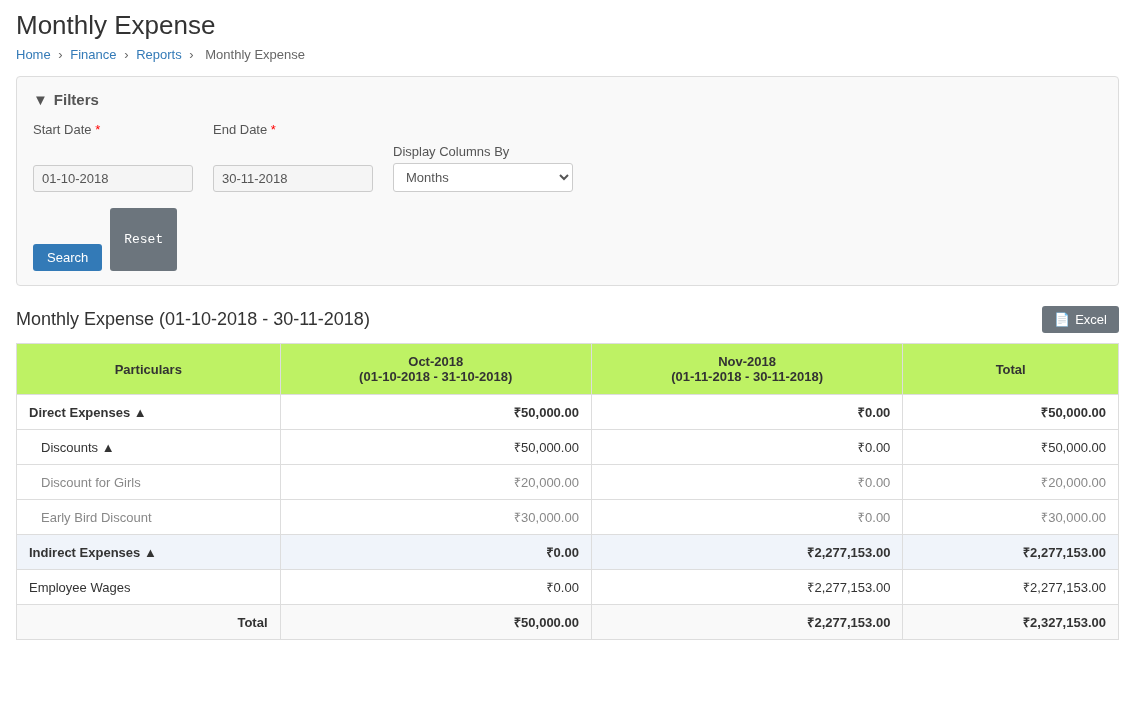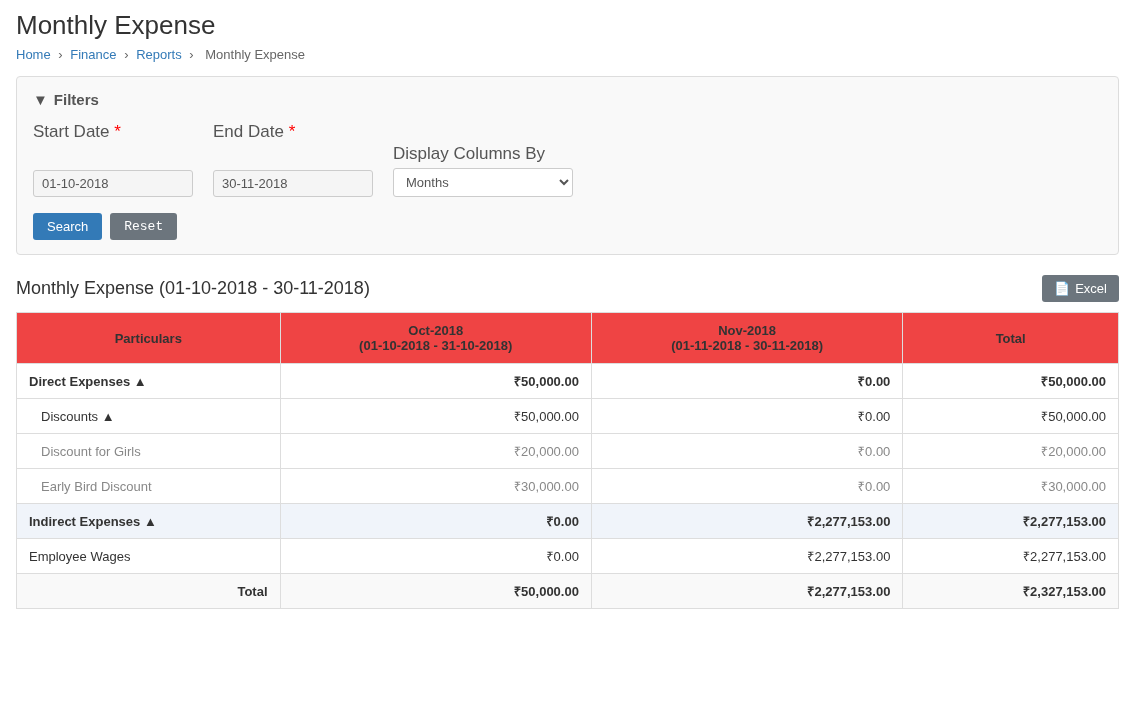--- a/index.html
+++ b/index.html
@@ -10,38 +10,38 @@
     .breadcrumb { font-size: 13px; color: #666; margin-bottom: 14px; }
     .breadcrumb a { color: #337ab7; text-decoration: none; }
     .breadcrumb span { color: #666; margin: 0 4px; }
 
     .filters-panel { border: 1px solid #ddd; border-radius: 4px; background: #f9f9f9; padding: 14px 16px; margin-bottom: 20px; }
     .filters-header { font-size: 15px; font-weight: bold; color: #555; margin-bottom: 14px; display: flex; align-items: center; gap: 6px; }
     .filter-icon { color: #555; }
 
     .filter-row { display: flex; gap: 20px; align-items: flex-end; flex-wrap: wrap; }
     .filter-group { display: flex; flex-direction: column; gap: 4px; }
-    .filter-label { font-size: 17px; color: #555; }
+    .filter-label { font-size: 13px; color: #555; }
     .required-star { color: red; }
 
     .filter-input { border: 1px solid #ccc; border-radius: 3px; padding: 5px 8px; font-size: 13px; background: #f5f5f5; color: #555; width: 160px; margin-top: 24px; }
     .filter-select { border: 1px solid #ccc; border-radius: 3px; padding: 5px 8px; font-size: 13px; background: #fff; color: #555; width: 180px; cursor: pointer; }
 
     .action-row { margin-top: 16px; display: flex; gap: 8px; }
-    .btn-search { background: #337ab7; color: #fff; border: none; border-radius: 3px; padding: 6px 14px; font-size: 13px; cursor: pointer; }
+    .btn-search { background: #337ab7; color: #fff; border: none; border-radius: 3px; padding: 6px 14px; font-size: 13px; cursor: pointer; margin-top: 36px; }
     .btn-reset { background: #6c757d; color: #fff; border: none; border-radius: 3px; padding: 6px 14px; font-size: 13px; cursor: pointer; font-family: Liberation Mono, monospace; }
 
     .report-section { margin-top: 10px; }
     .report-header-row { display: flex; justify-content: space-between; align-items: center; margin-bottom: 10px; }
     .report-title { font-size: 18px; font-weight: normal; color: #333; }
 
     .btn-excel { background: #6c757d; color: #fff; border: none; border-radius: 3px; padding: 6px 12px; font-size: 13px; cursor: pointer; display: flex; align-items: center; gap: 5px; }
 
     table { width: 100%; border-collapse: collapse; font-size: 13px; }
-    thead tr th { background: #ef4444; border: 1px solid #ddd; padding: 10px 12px; text-align: center; font-weight: bold; color: #333; }
+    thead tr th { background: #bef264; border: 1px solid #ddd; padding: 10px 12px; text-align: center; font-weight: bold; color: #333; }
     thead tr th.col-particulars { text-align: center; width: 22%; }
     thead tr th.col-month { width: 26%; }
     thead tr th.col-total { width: 18%; }
 
     tbody tr td { border: 1px solid #ddd; padding: 8px 12px; }
     tbody tr td.col-particulars { text-align: left; }
     tbody tr td.col-amount { text-align: right; }
 
     .row-group-header td { font-weight: bold; background: #fff; }
     .row-sub td { background: #fff; }

